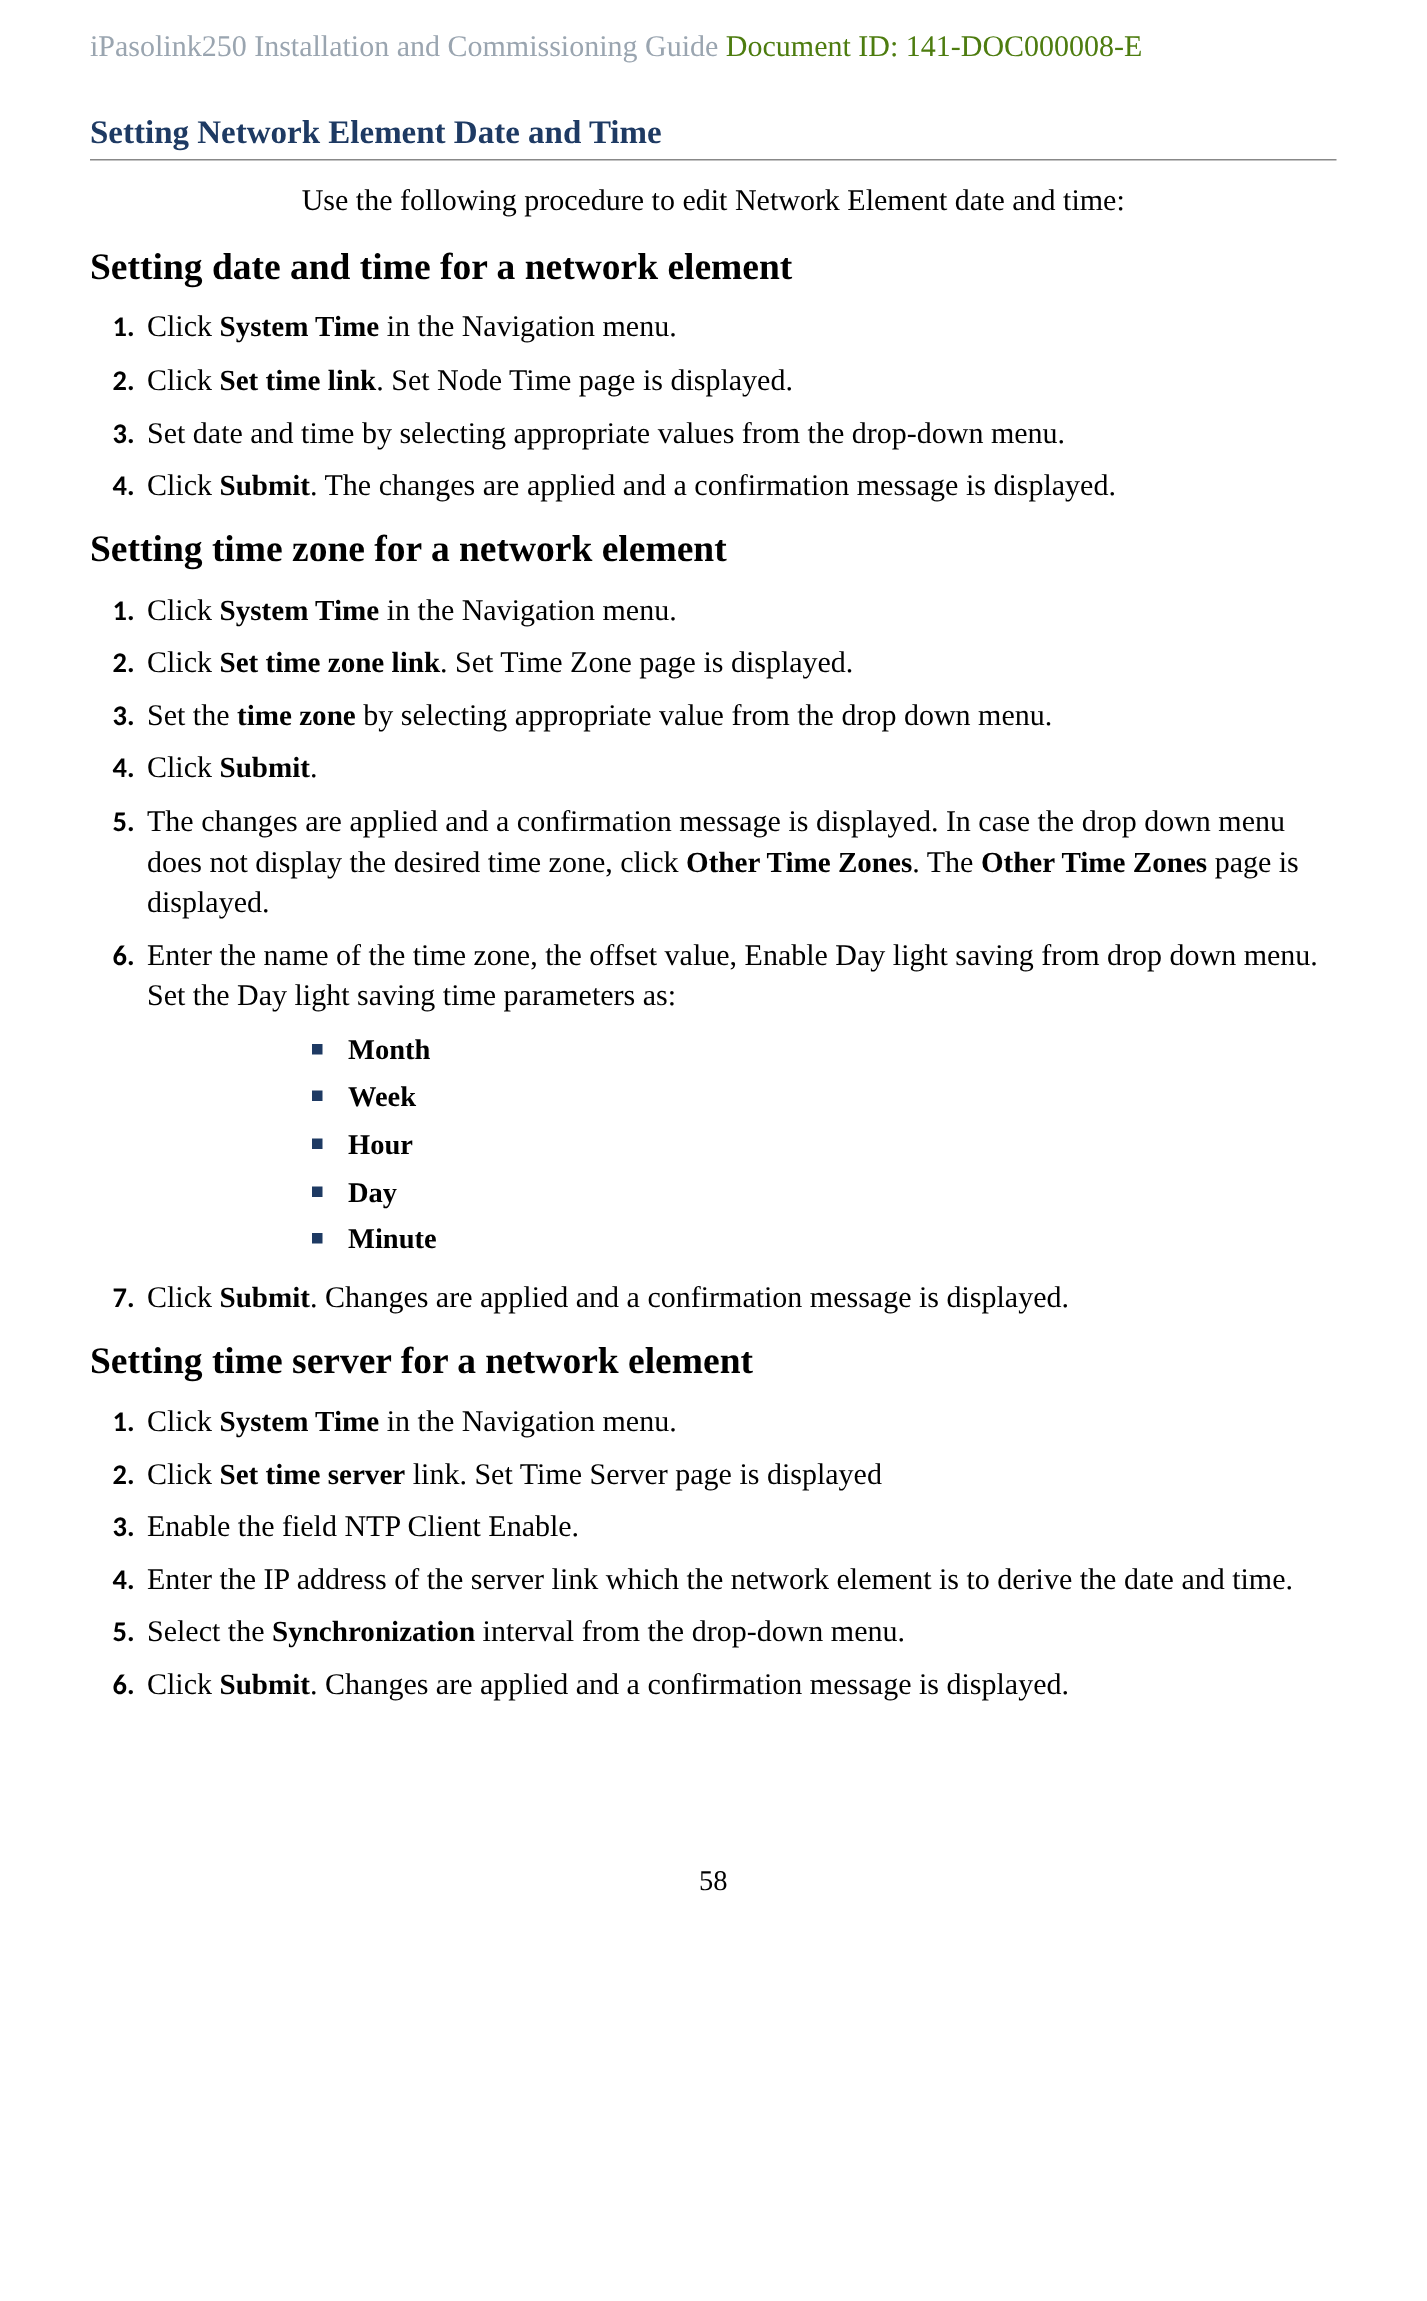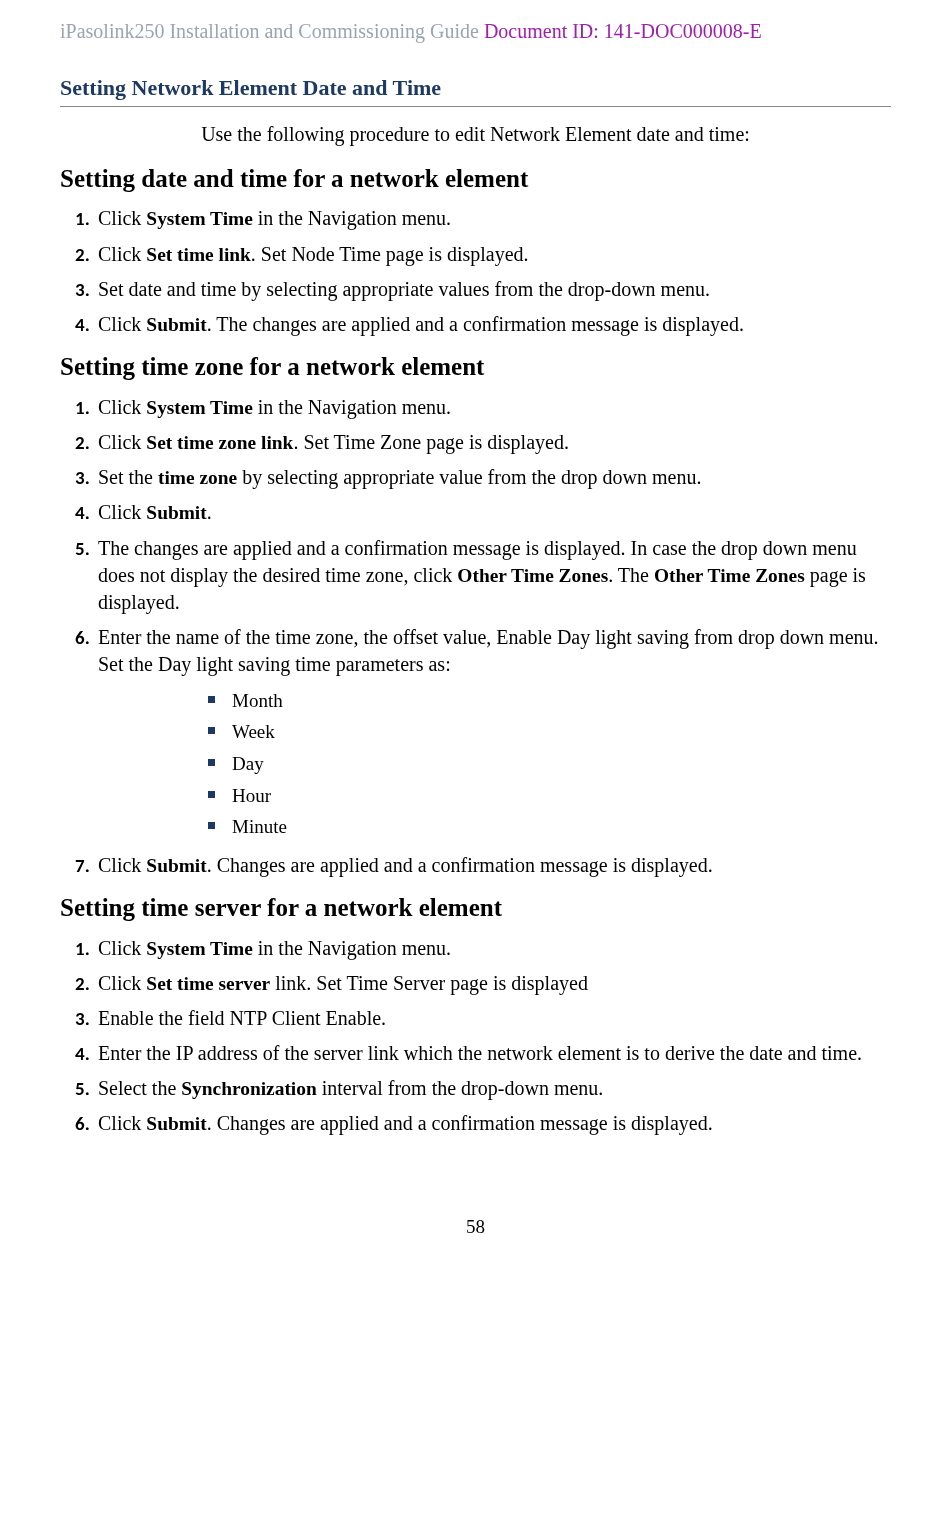--- a/index.html
+++ b/index.html
@@ -14,21 +14,21 @@
       font-size: 20px;
       line-height: 1.35;
     }
     .header {
       padding-top: 18px;
       padding-bottom: 28px;
       font-size: 20px;
       color: #9aa5b0;
     }
     .header .doc-id {
-      color: #a21caf;
+      color: #4d7c0f;
     }
     h1 {
       font-size: 22px;
       font-weight: bold;
       color: #1e3a63;
       margin: 0 0 6px 0;
       border-bottom: 1px solid #888;
       padding-bottom: 3px;
     }
     .intro {
@@ -55,37 +55,37 @@
     }
     .b { font-weight: bold; font-size: 0.97em; }
     ul.square {
       list-style: none;
       margin: 10px 0 12px 110px;
       padding: 0;
     }
     ul.square li {
       position: relative;
       margin: 6px 0;
-      font-weight: normal;
+      font-weight: bold;
       font-size: 19px;
       padding-left: 24px;
     }
     ul.square li::before {
       content: "";
       position: absolute;
       left: 0;
       top: 8px;
       width: 7px;
       height: 7px;
       background: #1e3a63;
     }
     .page-number {
       text-align: center;
       font-size: 19px;
-      margin-top: 76px;
+      margin-top: 104px;
     }
   </style>
 </head>
 <body>
 
 <div class="header">
   <span>iPasolink250 Installation and Commissioning Guide </span><span class="doc-id">Document ID: 141-DOC000008-E</span>
 </div>
 
 <h1>Setting Network Element Date and Time</h1>
@@ -105,22 +105,22 @@
   <li><span>Click </span><span class="b">System Time</span><span> in the Navigation menu.</span></li>
   <li><span>Click </span><span class="b">Set time zone link</span><span>. Set Time Zone page is displayed.</span></li>
   <li><span>Set the </span><span class="b">time zone</span><span> by selecting appropriate value from the drop down menu.</span></li>
   <li><span>Click </span><span class="b">Submit</span><span>.</span></li>
   <li><span>The changes are applied and a confirmation message is displayed. In case the drop down menu does not display the desired time zone, click </span><span class="b">Other Time Zones</span><span>. The </span><span class="b">Other Time Zones</span><span> page is displayed.</span></li>
   <li>
     <span>Enter the name of the time zone, the offset value, Enable Day light saving from drop down menu. Set the Day light saving time parameters as:</span>
     <ul class="square">
       <li>Month</li>
       <li>Week</li>
+      <li>Hour</li>
       <li>Day</li>
-      <li>Hour</li>
       <li>Minute</li>
     </ul>
   </li>
   <li><span>Click </span><span class="b">Submit</span><span>. Changes are applied and a confirmation message is displayed.</span></li>
 </ol>
 
 <div class="section-title">Setting time server for a network element</div>
 <ol>
   <li><span>Click </span><span class="b">System Time</span><span> in the Navigation menu.</span></li>
   <li><span>Click </span><span class="b">Set time server</span><span> link. Set Time Server page is displayed</span></li>

